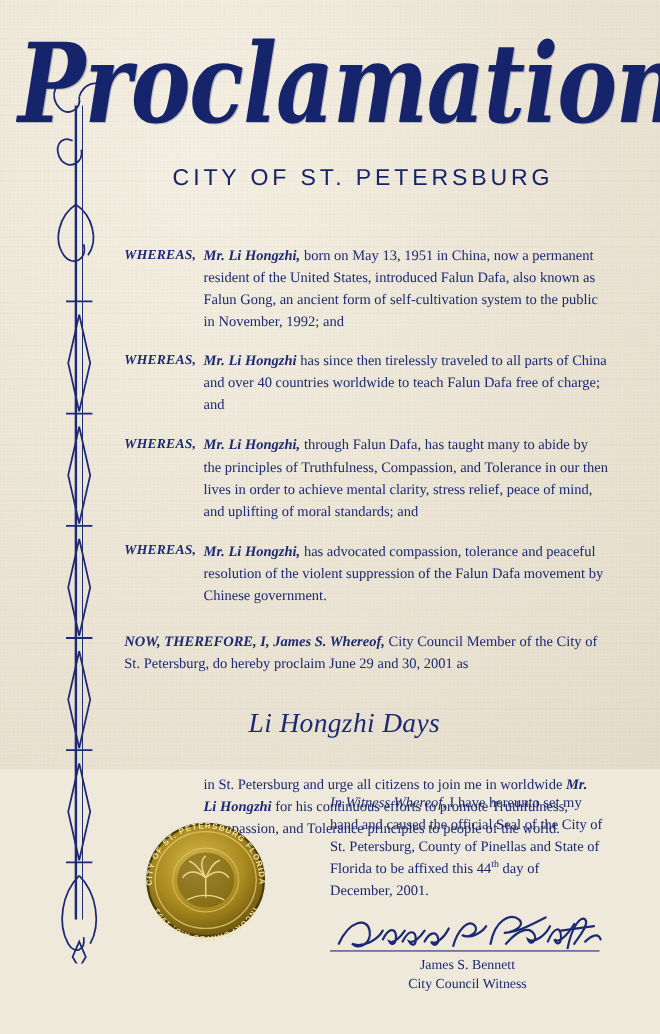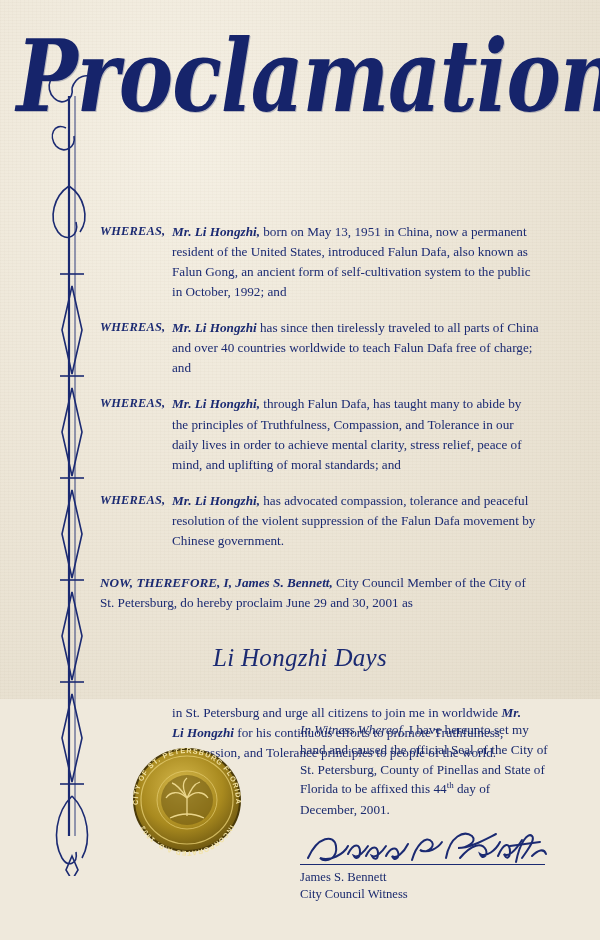--- a/index.html
+++ b/index.html
@@ -67,21 +67,21 @@
     position: absolute;
     left: 36px;
     top: 36px;
     width: 70px;
     height: 840px;
   }
 
   
   .body {
     position: absolute;
-    left: 100px;
+    left: 113px;
     top: 222px;
     width: 440px;
     font-size: 13.2px;
     line-height: 1.52;
     color: #1b2a72;
   }
   .clause {
     display: flex;
     margin-bottom: 16px;
   }
@@ -146,20 +146,21 @@
     width: 135px;
     height: 120px;
   }
 
   
   .signature-block {
     position: absolute;
     left: 300px;
     top: 828px;
     width: 250px;
+    text-align: center;
   }
   .sig-svg { display: block; }
   .sig-line {
     border-bottom: 1.3px solid #1b2a72;
     width: 245px;
     margin-top: -6px;
   }
   .sig-name {
     font-size: 12.6px;
     margin-top: 4px;
@@ -205,45 +206,46 @@
 
         <path d="M36 760 C 20 776, 16 804, 26 822 C 32 832, 42 828, 40 816"></path>
         <path d="M36 760 C 52 776, 56 804, 46 822"></path>
         <path d="M36 820 l6 14 l-6 10 l-6 -10 z"></path>
       </g>
     </svg>
   </div>
 
   <div class="title-wrap">
     <div class="proclamation-title">Proclamation</div>
+    <div class="subtitle">CITY  OF  ST.  PETERSBURG</div>
   </div>
 
   <div class="body">
 
     <div class="clause">
       <div class="clause-label">WHEREAS,</div>
-      <div class="clause-text"><span class="nm">Mr. Li Hongzhi,</span><span> born on May 13, 1951 in China, now a permanent resident of the United States, introduced Falun Dafa, also known as Falun Gong, an ancient form of self-cultivation system to the public in October, 1992; and</span></div>
+      <div class="clause-text"><span class="nm">Mr. Li Hongzhi,</span><span> born on May 13, 1951 in China, now a permanent resident of the United States, introduced Falun Dafa, also known as Falun Gong, an ancient form of self-cultivation system to the public in November, 1992; and</span></div>
     </div>
 
     <div class="clause">
       <div class="clause-label">WHEREAS,</div>
       <div class="clause-text"><span class="nm">Mr. Li Hongzhi</span><span> has since then tirelessly traveled to all parts of China and over 40 countries worldwide to teach Falun Dafa free of charge; and</span></div>
     </div>
 
     <div class="clause">
       <div class="clause-label">WHEREAS,</div>
-      <div class="clause-text"><span class="nm">Mr. Li Hongzhi,</span><span> through Falun Dafa, has taught many to abide by the principles of Truthfulness, Compassion, and Tolerance in our daily lives in order to achieve mental clarity, stress relief, peace of mind, and uplifting of moral standards; and</span></div>
+      <div class="clause-text"><span class="nm">Mr. Li Hongzhi,</span><span> through Falun Dafa, has taught many to abide by the principles of Truthfulness, Compassion, and Tolerance in our then lives in order to achieve mental clarity, stress relief, peace of mind, and uplifting of moral standards; and</span></div>
     </div>
 
     <div class="clause">
       <div class="clause-label">WHEREAS,</div>
       <div class="clause-text"><span class="nm">Mr. Li Hongzhi,</span><span> has advocated compassion, tolerance and peaceful resolution of the violent suppression of the Falun Dafa movement by Chinese government.</span></div>
     </div>
 
-    <div class="now-therefore"><span class="lead">NOW, THEREFORE, I, James S. Bennett,</span><span> City Council Member of the City of St. Petersburg, do hereby proclaim June 29 and 30, 2001 as</span></div>
+    <div class="now-therefore"><span class="lead">NOW, THEREFORE, I, James S. Whereof,</span><span> City Council Member of the City of St. Petersburg, do hereby proclaim June 29 and 30, 2001 as</span></div>
 
     <div class="days-title">Li Hongzhi Days</div>
 
     <div class="closing"><span>in St. Petersburg and urge all citizens to join me in worldwide </span><span class="nm">Mr. Li Hongzhi</span><span> for his continuous efforts to promote Truthfulness, Compassion, and Tolerance principles to people of the world.</span></div>
   </div>
 
   <div class="witness"><span class="lead">In Witness Whereof,</span><span> I have hereunto set my hand and caused the official Seal of the City of St. Petersburg, County of Pinellas and State of Florida to be affixed this 44</span><sup>th</sup><span> day of December, 2001.</span></div>
 
   <div class="seal">
     <svg width="135" height="120" viewBox="0 0 135 120" xmlns="http://www.w3.org/2000/svg">

